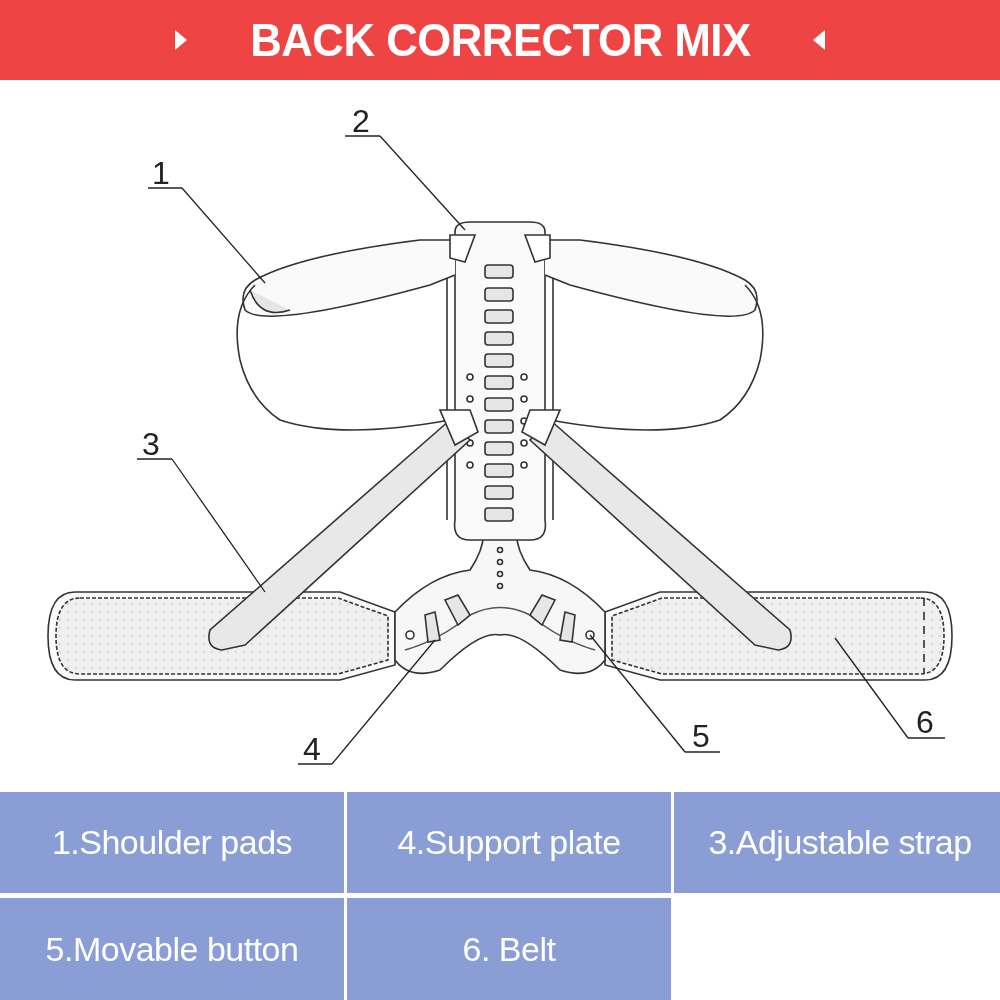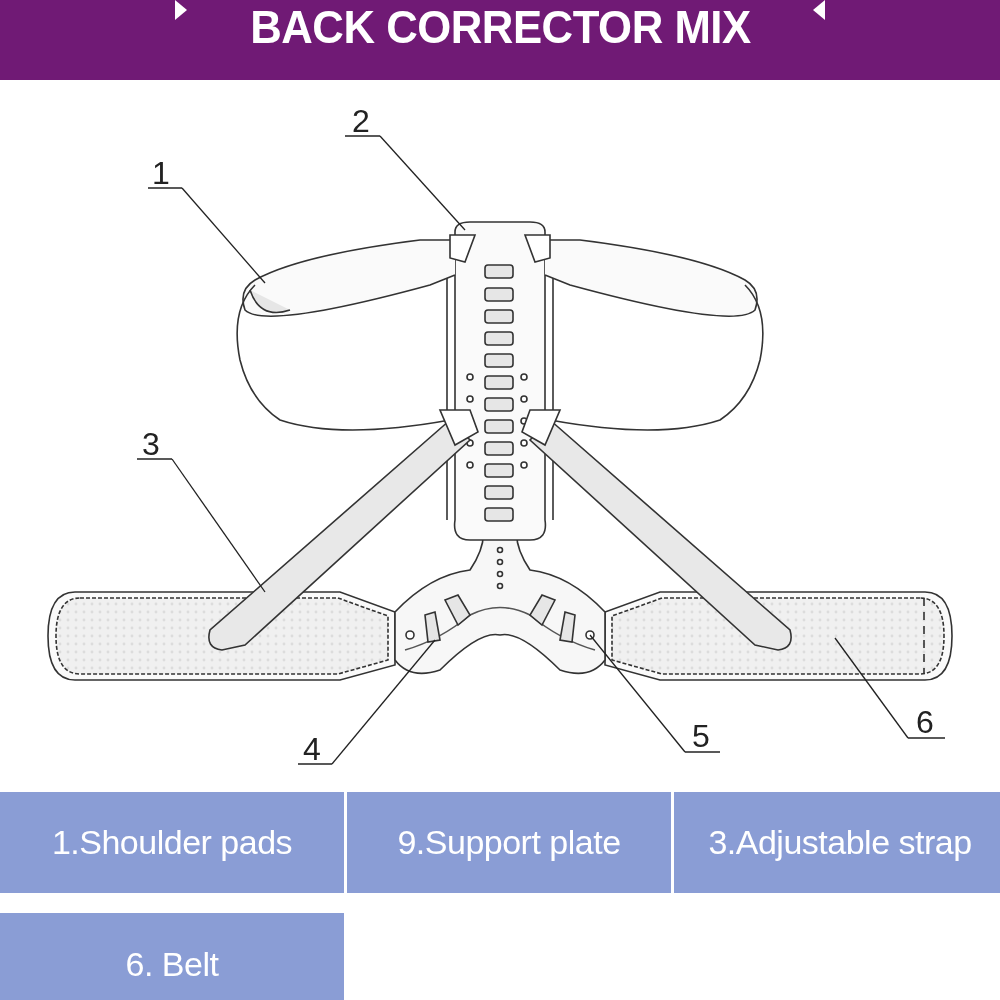--- a/index.html
+++ b/index.html
@@ -1,25 +1,25 @@
 <!DOCTYPE html>
 <html><head>
 <meta charset="utf-8">
 <style>
   html, body { margin:0; padding:0; }
   body { width:1000px; height:1000px; background:#ffffff; position:relative; overflow:hidden; font-family:"Liberation Sans", sans-serif; }
-  .header { position:absolute; left:0; top:0; width:1000px; height:80px; background:#701a75; display:flex; align-items:flex-start; justify-content:center; color:#fff; }
+  .header { position:absolute; left:0; top:0; width:1000px; height:80px; background:#ef4444; display:flex; align-items:center; justify-content:center; color:#fff; }
   .header .title { font-family:"Liberation Sans", sans-serif; font-weight:bold; font-size:46px; letter-spacing:-0.5px; margin:0 50px; transform:scaleX(0.95); }
   .header .tri { width:0; height:0; border-top:10px solid transparent; border-bottom:10px solid transparent; }
   .header .tri.right { border-left:12px solid #fff; }
   .header .tri.left { border-right:12px solid #fff; }
   .diagram { position:absolute; left:0; top:80px; width:1000px; height:712px; }
   .diagram svg { width:1000px; height:712px; display:block; }
   .callout { position:absolute; font-family:"Liberation Sans", sans-serif; font-size:32px; color:#222; line-height:1; }
-  .table { position:absolute; left:0; top:792px; width:1000px; height:208px; display:grid; grid-template-columns:344px 324px 332px; grid-template-rows:101px 102px; gap:20px 3px; background:#ffffff; }
+  .table { position:absolute; left:0; top:792px; width:1000px; height:208px; display:grid; grid-template-columns:344px 324px 332px; grid-template-rows:101px 102px; gap:5px 3px; background:#ffffff; }
   .cell { background:#8a9dd5; color:#ffffff; display:flex; align-items:center; justify-content:center; font-size:34px; font-family:"Liberation Sans", sans-serif; letter-spacing:-0.5px; white-space:nowrap; }
 </style>
 </head>
 <body>
 
 <div class="header">
   <span class="tri right"></span>
   <span class="title">BACK CORRECTOR MIX</span>
   <span class="tri left"></span>
 </div>
@@ -119,16 +119,17 @@
   <span class="callout" style="left:152px;top:77px;">1</span>
   <span class="callout" style="left:352px;top:25px;">2</span>
   <span class="callout" style="left:142px;top:348px;">3</span>
   <span class="callout" style="left:303px;top:653px;">4</span>
   <span class="callout" style="left:692px;top:640px;">5</span>
   <span class="callout" style="left:916px;top:626px;">6</span>
 </div>
 
 <div class="table">
   <div class="cell">1.Shoulder pads</div>
-  <div class="cell">9.Support plate</div>
+  <div class="cell">4.Support plate</div>
   <div class="cell">3.Adjustable strap</div>
+  <div class="cell">5.Movable button</div>
   <div class="cell">6. Belt</div>
 </div>
 
 </body></html>

